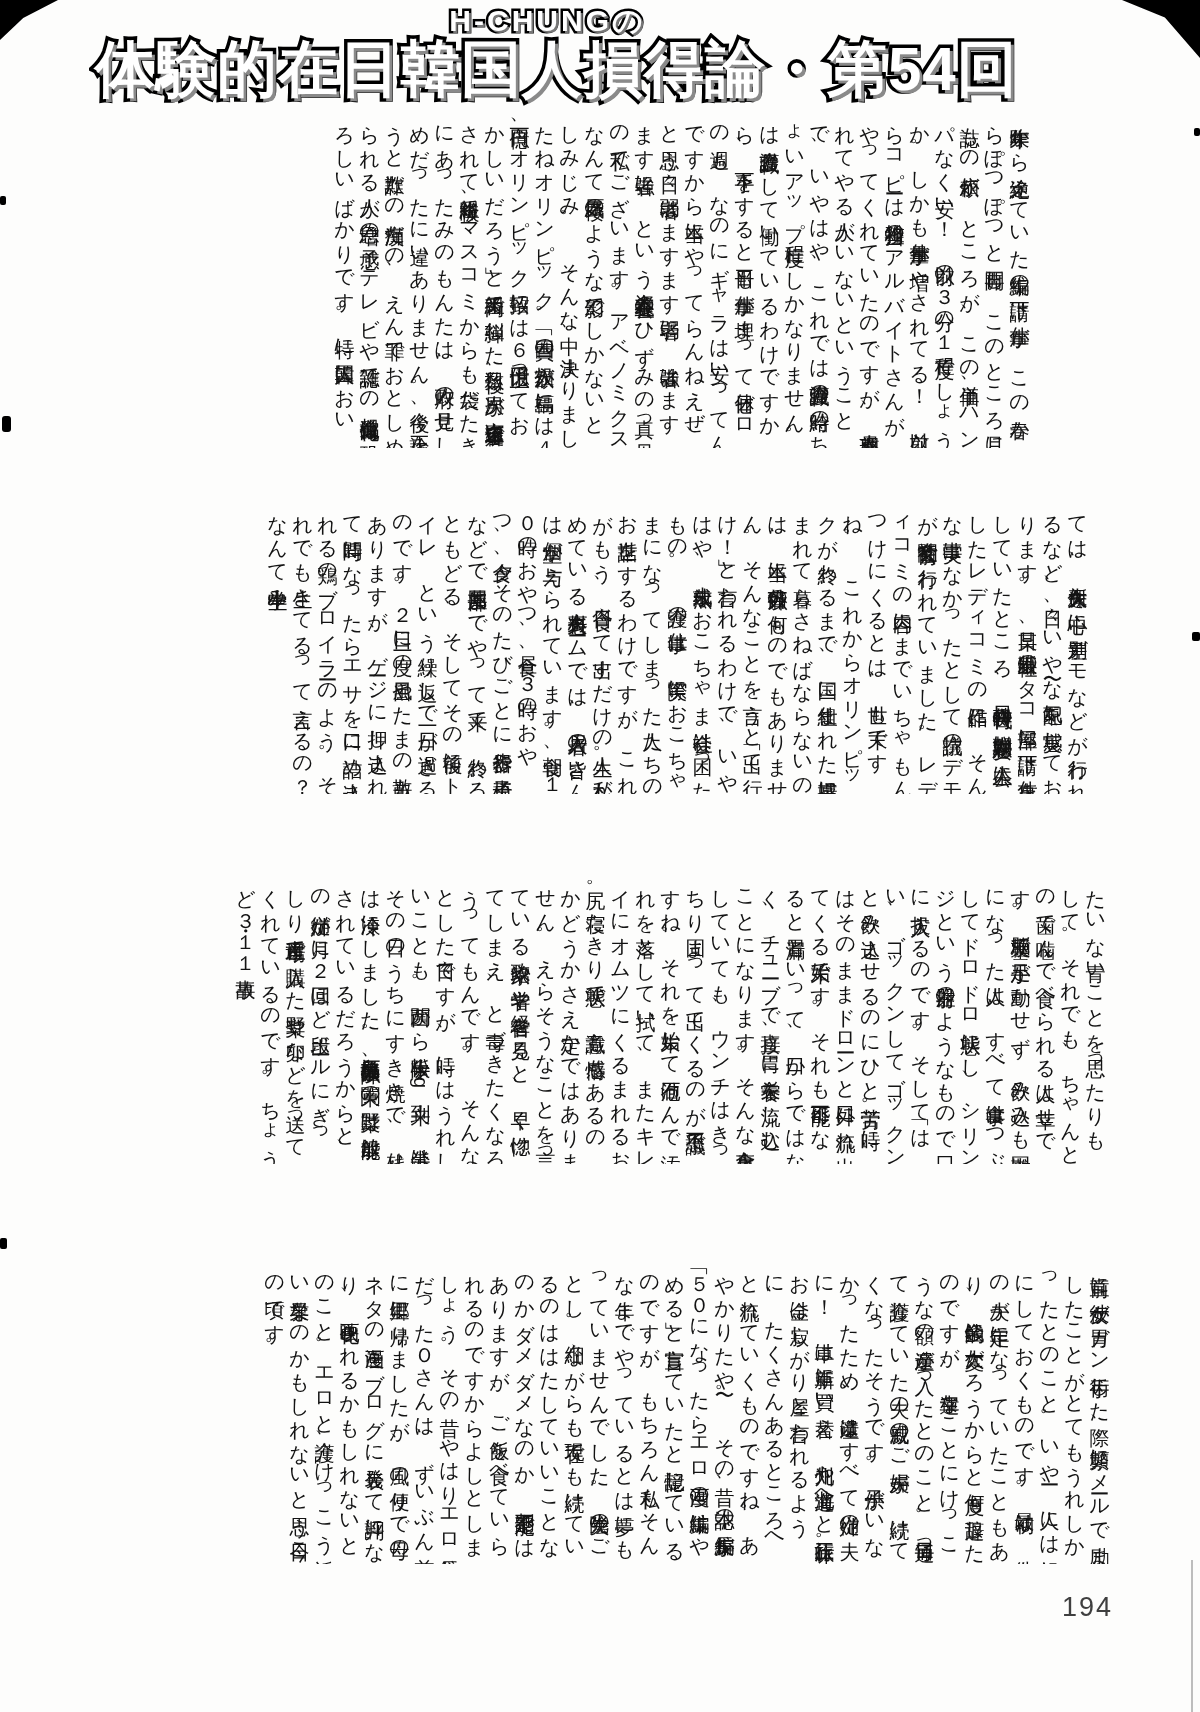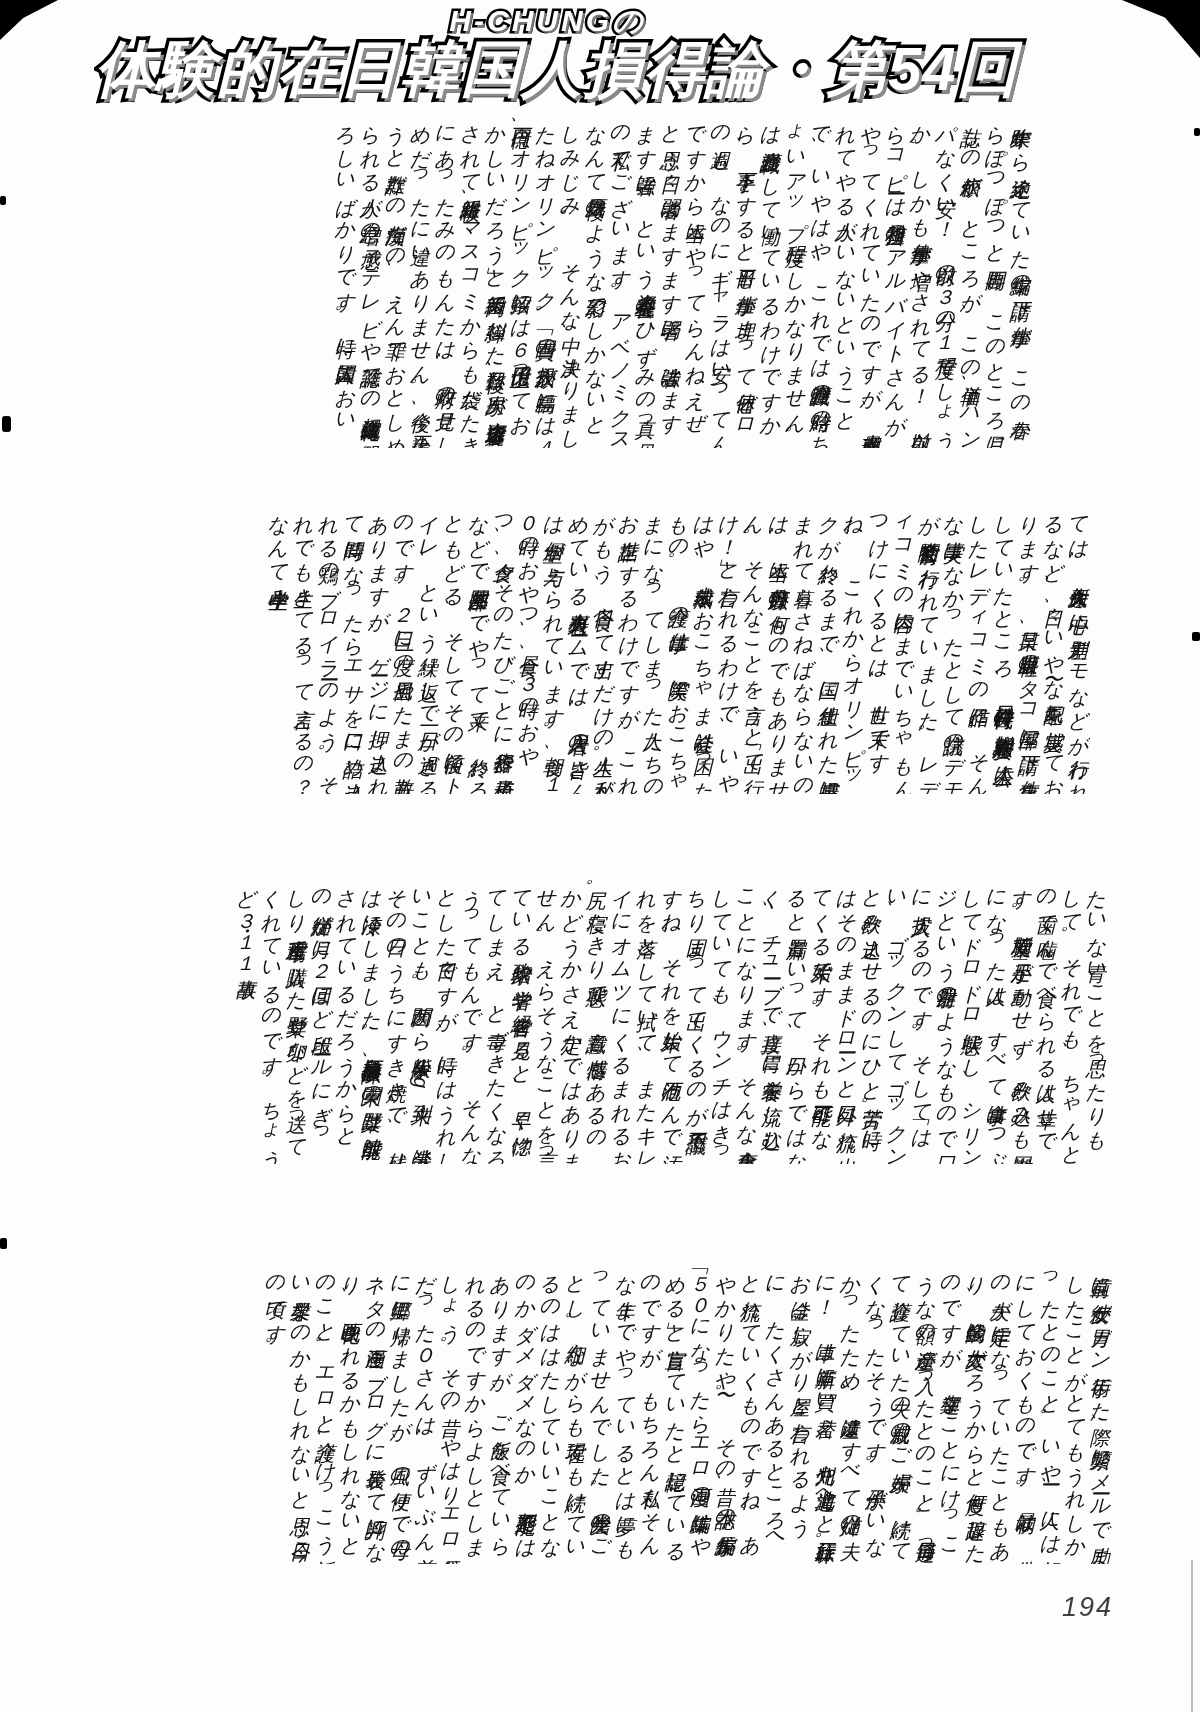--- a/index.html
+++ b/index.html
@@ -1,21 +1,21 @@
 <!DOCTYPE html>
 <html lang="ja"><head>
 <meta charset="utf-8">
 <style>
   html,body{margin:0;padding:0;}
   body{
     width:1200px;height:1712px;position:relative;overflow:hidden;
     background:#fdfdfc;color:#101010;
     font-family:"Liberation Sans","DejaVu Sans",sans-serif;
   }
-  .page{position:absolute;inset:0;font-style:italic;}
+  .page{position:absolute;inset:0;}
   
   .title-wrap{
     position:absolute;left:95px;top:6px;width:905px;height:106px;
     text-align:center;line-height:1;
   }
   .title-sub{
     display:block;font-weight:bold;font-size:30px;letter-spacing:3px;
     color:#fff;-webkit-text-stroke:5px #000;paint-order:stroke fill;
     text-shadow:2px 2px 0 #777;
   }

